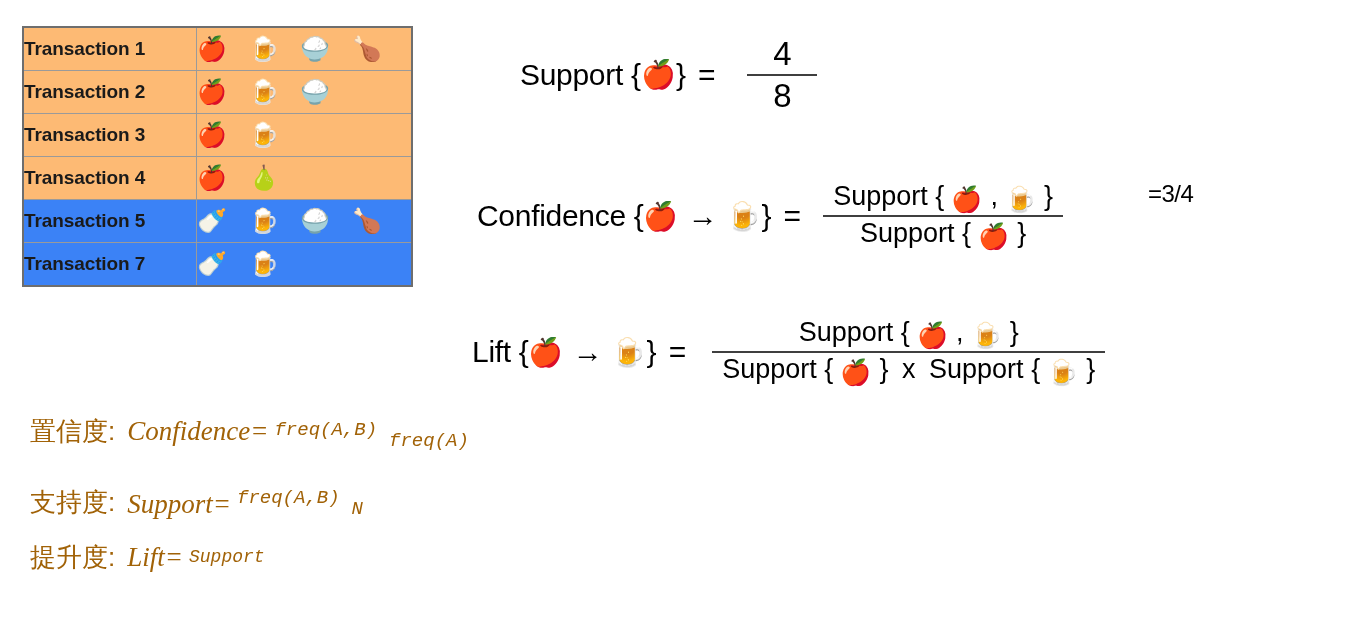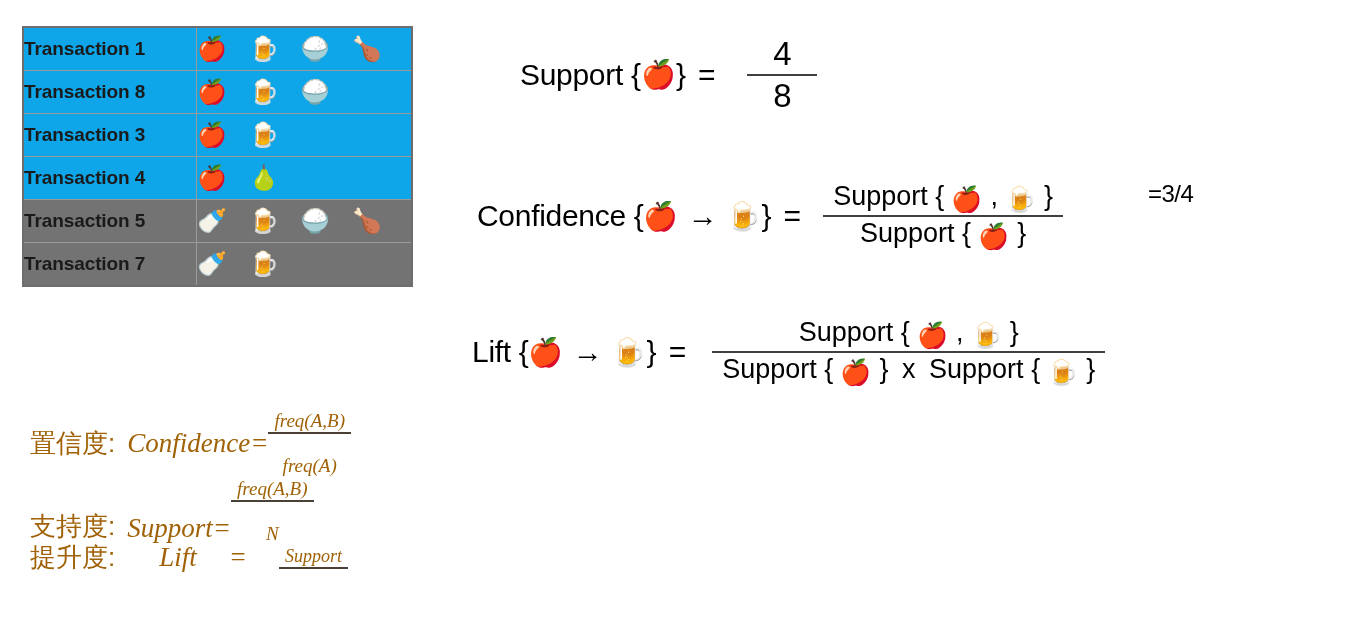--- a/index.html
+++ b/index.html
@@ -20,22 +20,22 @@
     border:2px solid #6e6e6e;
     border-collapse:collapse;
     background:#ffffff;
   }
   #tx-table td{
     border:1px solid #9a9a9a;
     padding:0;
     height:42px;
     vertical-align:middle;
   }
-  #tx-table tr.shaded td{ background:#0ea5e9; }
-  #tx-table tr.plain td{ background:#737373;margin-top:23px; }
+  #tx-table tr.shaded td{ background:#fdba74; }
+  #tx-table tr.plain td{ background:#3b82f6;margin-top:23px; }
   td.tx-label{
     width:172px;
     padding-left:12px;
     font-size:19px;
     font-weight:600;
     color:#1a1a1a;
     letter-spacing:-0.1px;
     white-space:nowrap;
   }
   td.tx-items{
@@ -114,48 +114,48 @@
     font-weight:400;
     margin-right:12px;
   }
   .math{
     font-family:"Liberation Serif", serif;
     font-style:italic;
     font-size:27px;
   }
   .mfrac{
     display:inline-flex;
-    flex-direction:column;
+    flex-direction:row;
     align-items:center;
     justify-content:center;
     text-align:center;
-    font-family:Liberation Serif, serif;
+    font-family:Liberation Mono, monospace;
     font-style:italic;
     line-height:1.12;
   }
   .mfrac .mnum{ font-size:19px; padding:0 6px 1px 6px; }
   .mfrac .mden{ font-size:19px; padding:1px 6px 0 6px;margin-top:20px; }
   .mfrac .mbar{ width:100%; height:1.6px; background:#4a4036; }
 
   #cn-confidence{ left:30px; top:410px; }
   #cn-support{ left:30px; top:478px;align-items:flex-end; }
-  #cn-lift{ left:30px; top:540px;gap:32px; }
+  #cn-lift{ left:30px; top:540px; }
   #cn-lift .mfrac .mnum,#cn-lift .mfrac .mden{ font-size:18px; }
 </style>
 </head>
 <body>
 
 <table id="tx-table">
   <tbody id="tx-body">
       <tr class="shaded">
         <td class="tx-label">Transaction 1</td>
         <td class="tx-items"><span class="item-emoji">🍎</span><span class="item-emoji">🍺</span><span class="item-emoji">🍚</span><span class="item-emoji">🍗</span></td>
       </tr>
       <tr class="shaded">
-        <td class="tx-label">Transaction 8</td>
+        <td class="tx-label">Transaction 2</td>
         <td class="tx-items"><span class="item-emoji">🍎</span><span class="item-emoji">🍺</span><span class="item-emoji">🍚</span></td>
       </tr>
       <tr class="shaded">
         <td class="tx-label">Transaction 3</td>
         <td class="tx-items"><span class="item-emoji">🍎</span><span class="item-emoji">🍺</span></td>
       </tr>
       <tr class="shaded">
         <td class="tx-label">Transaction 4</td>
         <td class="tx-items"><span class="item-emoji">🍎</span><span class="item-emoji">🍐</span></td>
       </tr>

